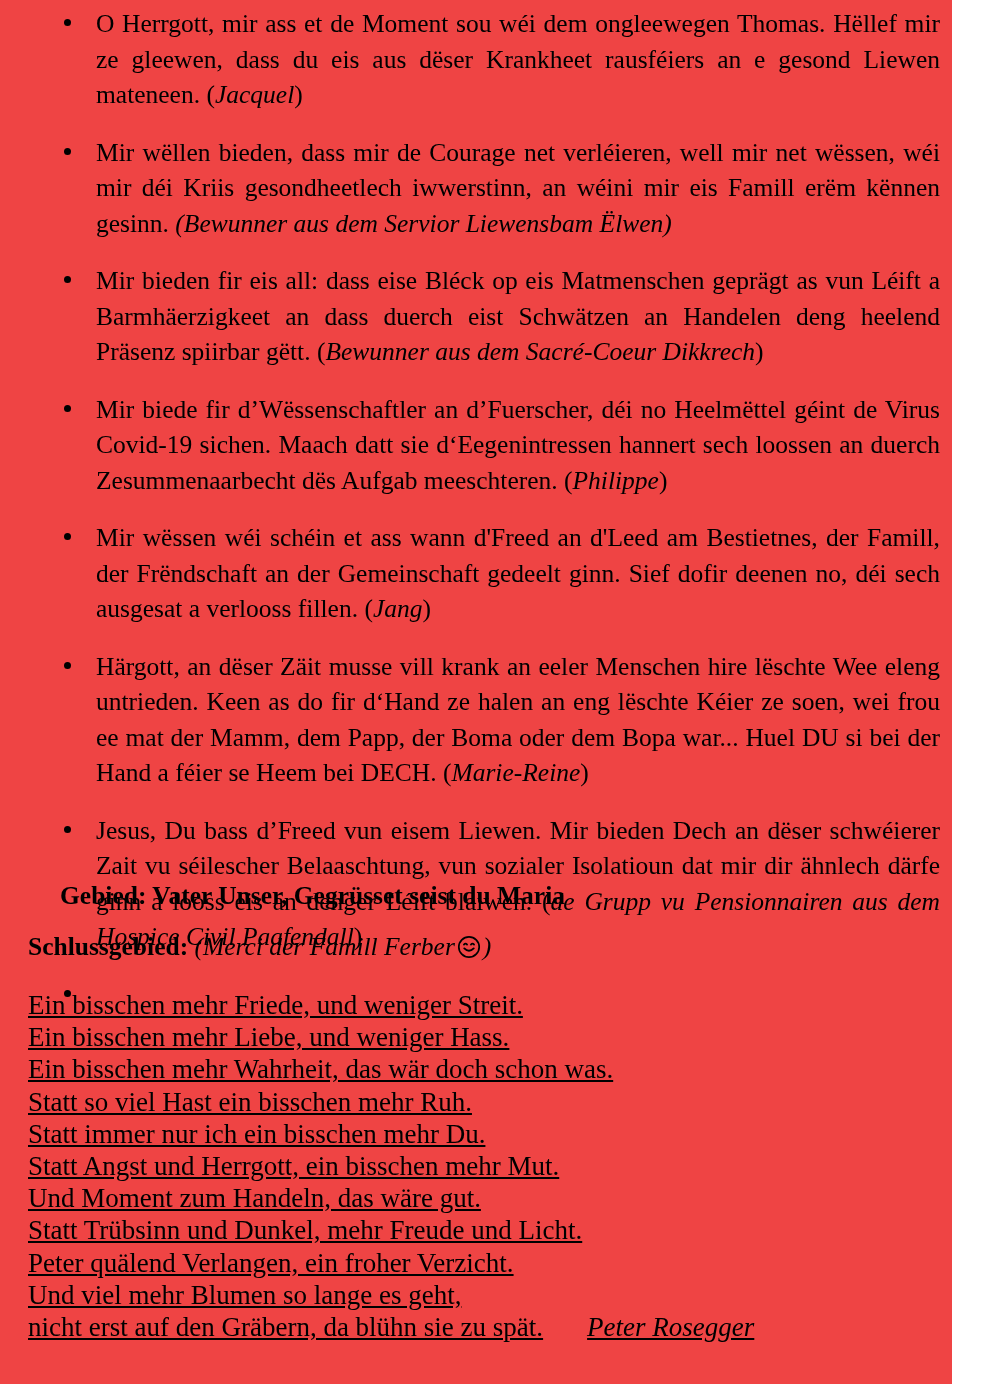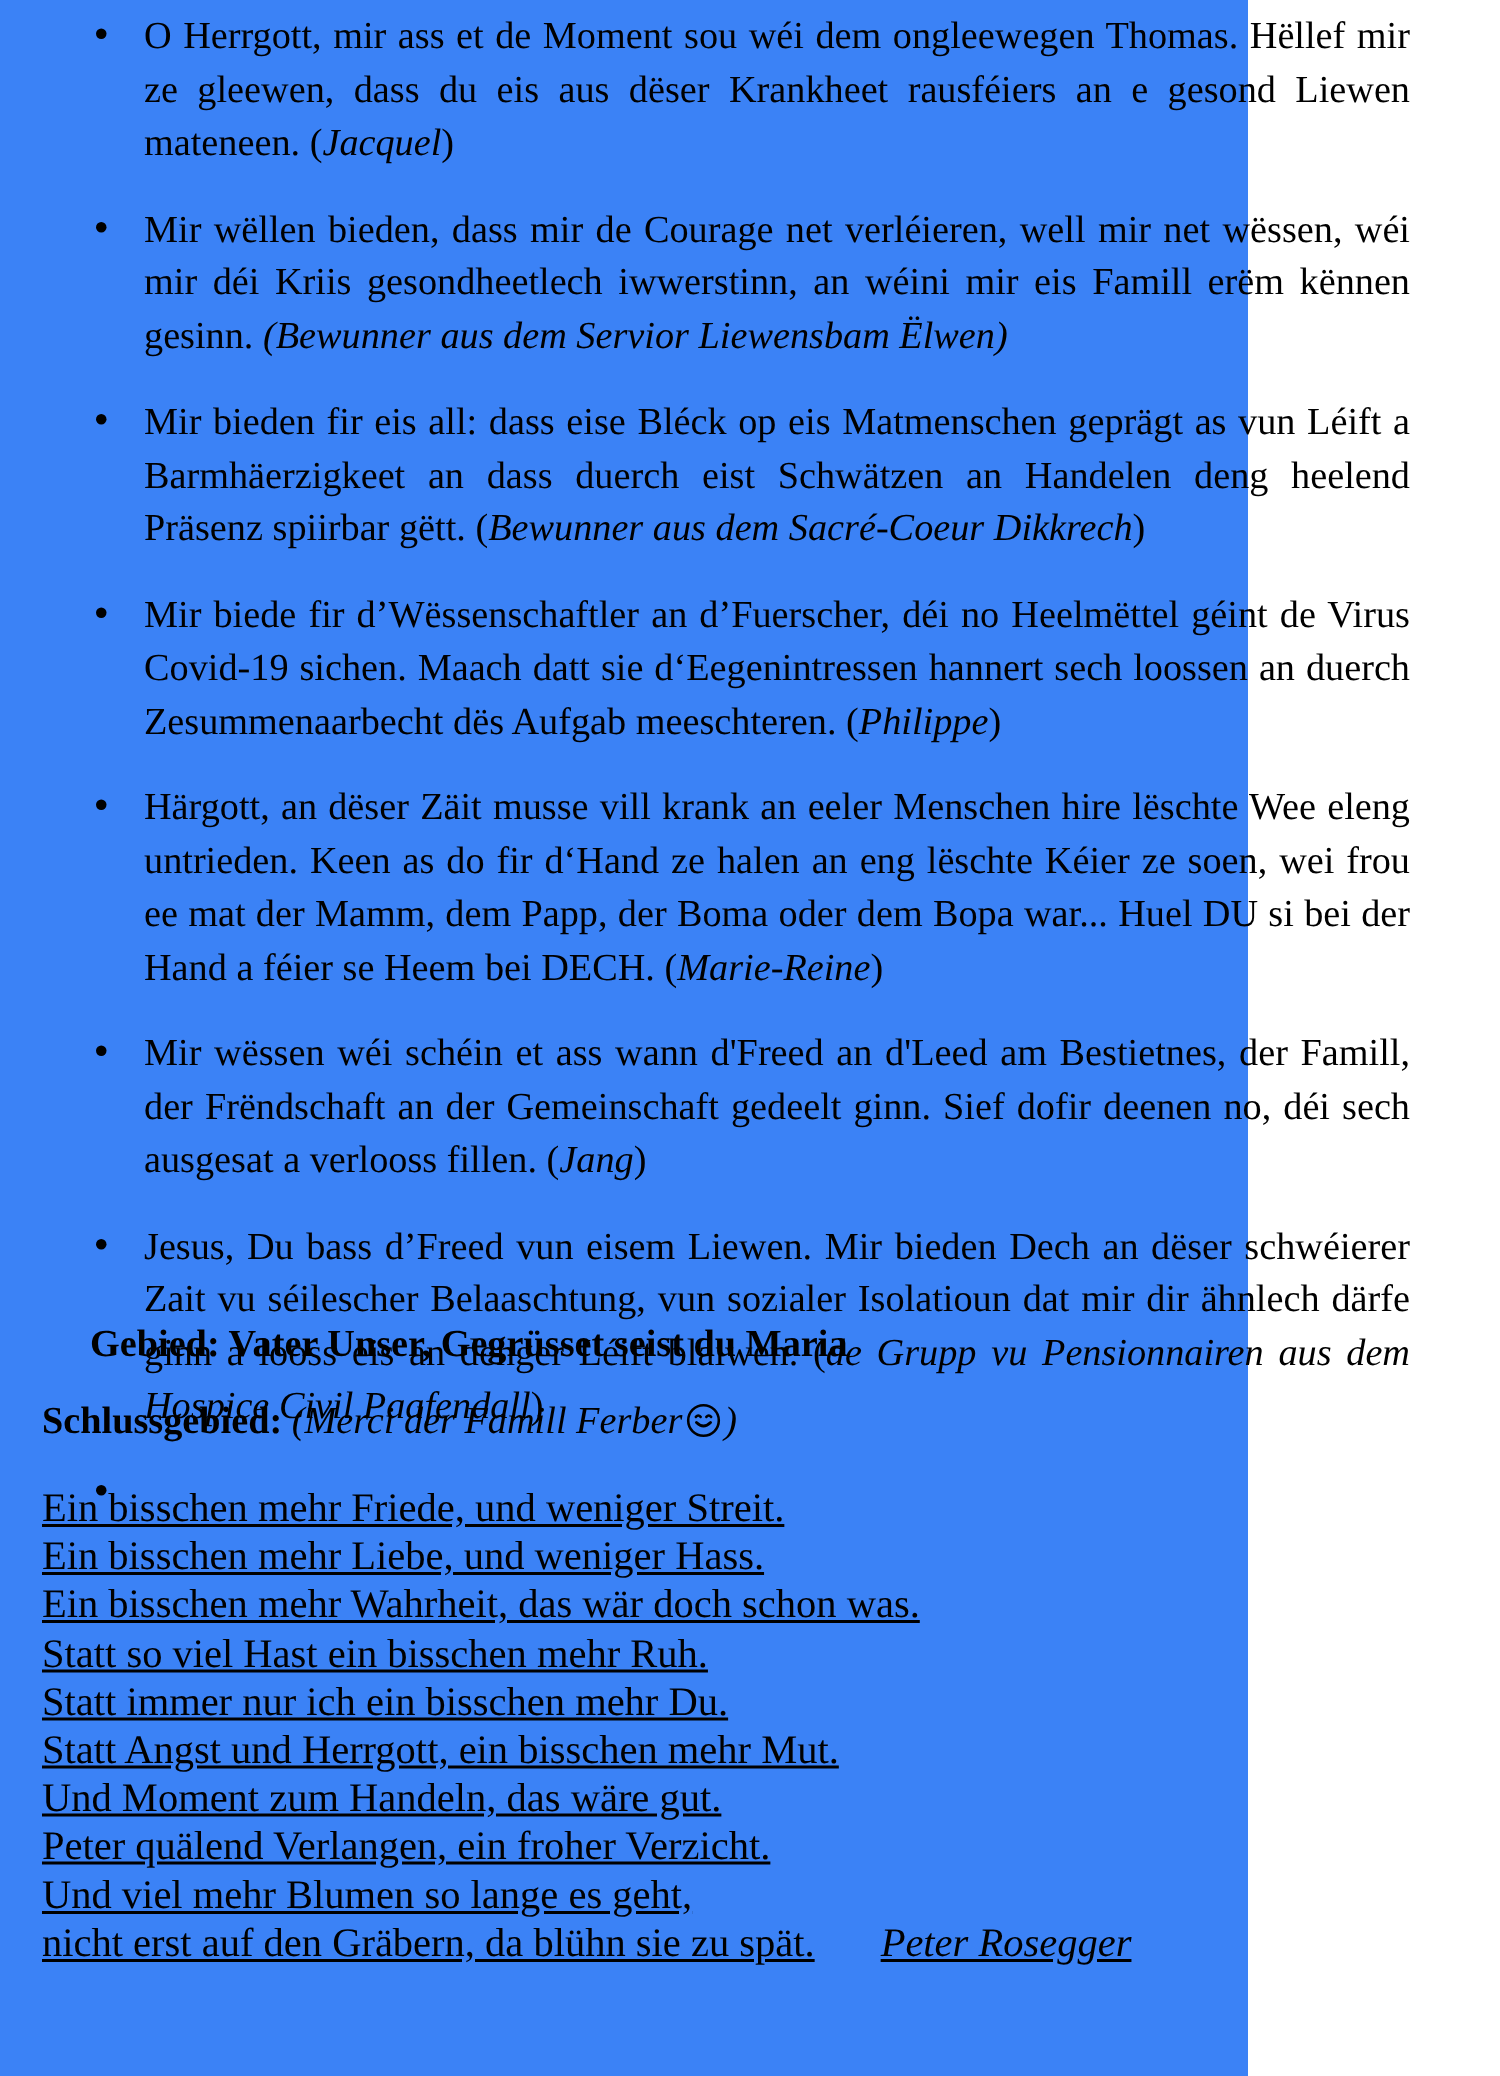--- a/index.html
+++ b/index.html
@@ -9,23 +9,23 @@
   }
   body {
     width: 1000px;
     height: 1384px;
     font-family: "Liberation Serif", "DejaVu Serif", serif;
     color: #000000;
     overflow: hidden;
   }
   .page {
     position: relative;
-    width: 832px;
+    width: 952px;
     height: 1384px;
-    background: #3b82f6;
+    background: #ef4444;
     box-sizing: border-box;
   }
 
   
   .prayer-list {
     list-style: none;
     margin: 0;
     padding: 0;
     position: absolute;
     left: 0;
@@ -126,25 +126,25 @@
 
     <li class="prayer-item">
       <span class="bullet-dot"></span><span>Mir bieden fir eis all: dass eise Bléck op eis Matmenschen geprägt as vun Léift a Barmhäerzigkeet an dass duerch eist Schwätzen an Handelen deng heelend Präsenz spiirbar gëtt. (</span><span class="attrib">Bewunner aus dem Sacré-Coeur Dikkrech</span><span>)</span>
     </li>
 
     <li class="prayer-item">
       <span class="bullet-dot"></span><span>Mir biede fir d’Wëssenschaftler an d’Fuerscher, déi no Heelmëttel géint de Virus Covid-19 sichen. Maach datt sie d‘Eegenintressen hannert sech loossen an duerch Zesummenaarbecht dës Aufgab meeschteren. (</span><span class="attrib">Philippe</span><span>)</span>
     </li>
 
     <li class="prayer-item">
-      <span class="bullet-dot"></span><span>Härgott, an dëser Zäit musse vill krank an eeler Menschen hire lëschte Wee eleng untrieden. Keen as do fir d‘Hand ze halen an eng lëschte Kéier ze soen, wei frou ee mat der Mamm, dem Papp, der Boma oder dem Bopa war... Huel DU si bei der Hand a féier se Heem bei DECH. (</span><span class="attrib">Marie-Reine</span><span>)</span>
+      <span class="bullet-dot"></span><span>Mir wëssen wéi schéin et ass wann d'Freed an d'Leed am Bestietnes, der Famill, der Frëndschaft an der Gemeinschaft gedeelt ginn. Sief dofir deenen no, déi sech ausgesat a verlooss fillen. (</span><span class="attrib">Jang</span><span>)</span>
     </li>
 
     <li class="prayer-item">
-      <span class="bullet-dot"></span><span>Mir wëssen wéi schéin et ass wann d'Freed an d'Leed am Bestietnes, der Famill, der Frëndschaft an der Gemeinschaft gedeelt ginn. Sief dofir deenen no, déi sech ausgesat a verlooss fillen. (</span><span class="attrib">Jang</span><span>)</span>
+      <span class="bullet-dot"></span><span>Härgott, an dëser Zäit musse vill krank an eeler Menschen hire lëschte Wee eleng untrieden. Keen as do fir d‘Hand ze halen an eng lëschte Kéier ze soen, wei frou ee mat der Mamm, dem Papp, der Boma oder dem Bopa war... Huel DU si bei der Hand a féier se Heem bei DECH. (</span><span class="attrib">Marie-Reine</span><span>)</span>
     </li>
 
     <li class="prayer-item">
       <span class="bullet-dot"></span><span>Jesus, Du bass d’Freed vun eisem Liewen. Mir bieden Dech an dëser schwéierer Zait vu séilescher Belaaschtung, vun sozialer Isolatioun  dat mir dir ähnlech därfe ginn a looss eis an denger Léift blaiwen. (</span><span class="attrib">de Grupp vu Pensionnairen aus dem Hospice Civil Paafendall</span><span>)</span>
     </li>
 
     <li class="prayer-item short">
       <span class="bullet-dot"></span>
     </li>
 
@@ -160,18 +160,19 @@
         </svg></span><span class="note">)</span></div>
 
   <div class="poem">
     <span class="poem-line">Ein bisschen mehr Friede, und weniger Streit.</span>
     <span class="poem-line">Ein bisschen mehr Liebe, und weniger Hass.</span>
     <span class="poem-line">Ein bisschen mehr Wahrheit, das wär doch schon was.</span>
     <span class="poem-line">Statt so viel Hast ein bisschen mehr Ruh.</span>
     <span class="poem-line">Statt immer nur ich ein bisschen mehr Du.</span>
     <span class="poem-line">Statt Angst und Herrgott, ein bisschen mehr Mut.</span>
     <span class="poem-line">Und Moment zum Handeln, das wäre gut.</span>
+    <span class="poem-line">Statt Trübsinn und Dunkel, mehr Freude und Licht.</span>
     <span class="poem-line">Peter quälend Verlangen, ein froher Verzicht.</span>
     <span class="poem-line">Und viel mehr Blumen so lange es geht,</span>
     <span class="poem-line"><span>nicht erst auf den Gräbern, da blühn sie zu spät.</span><span class="poem-author">Peter Rosegger</span></span>
   </div>
 
 </div>
 
 </body></html>

